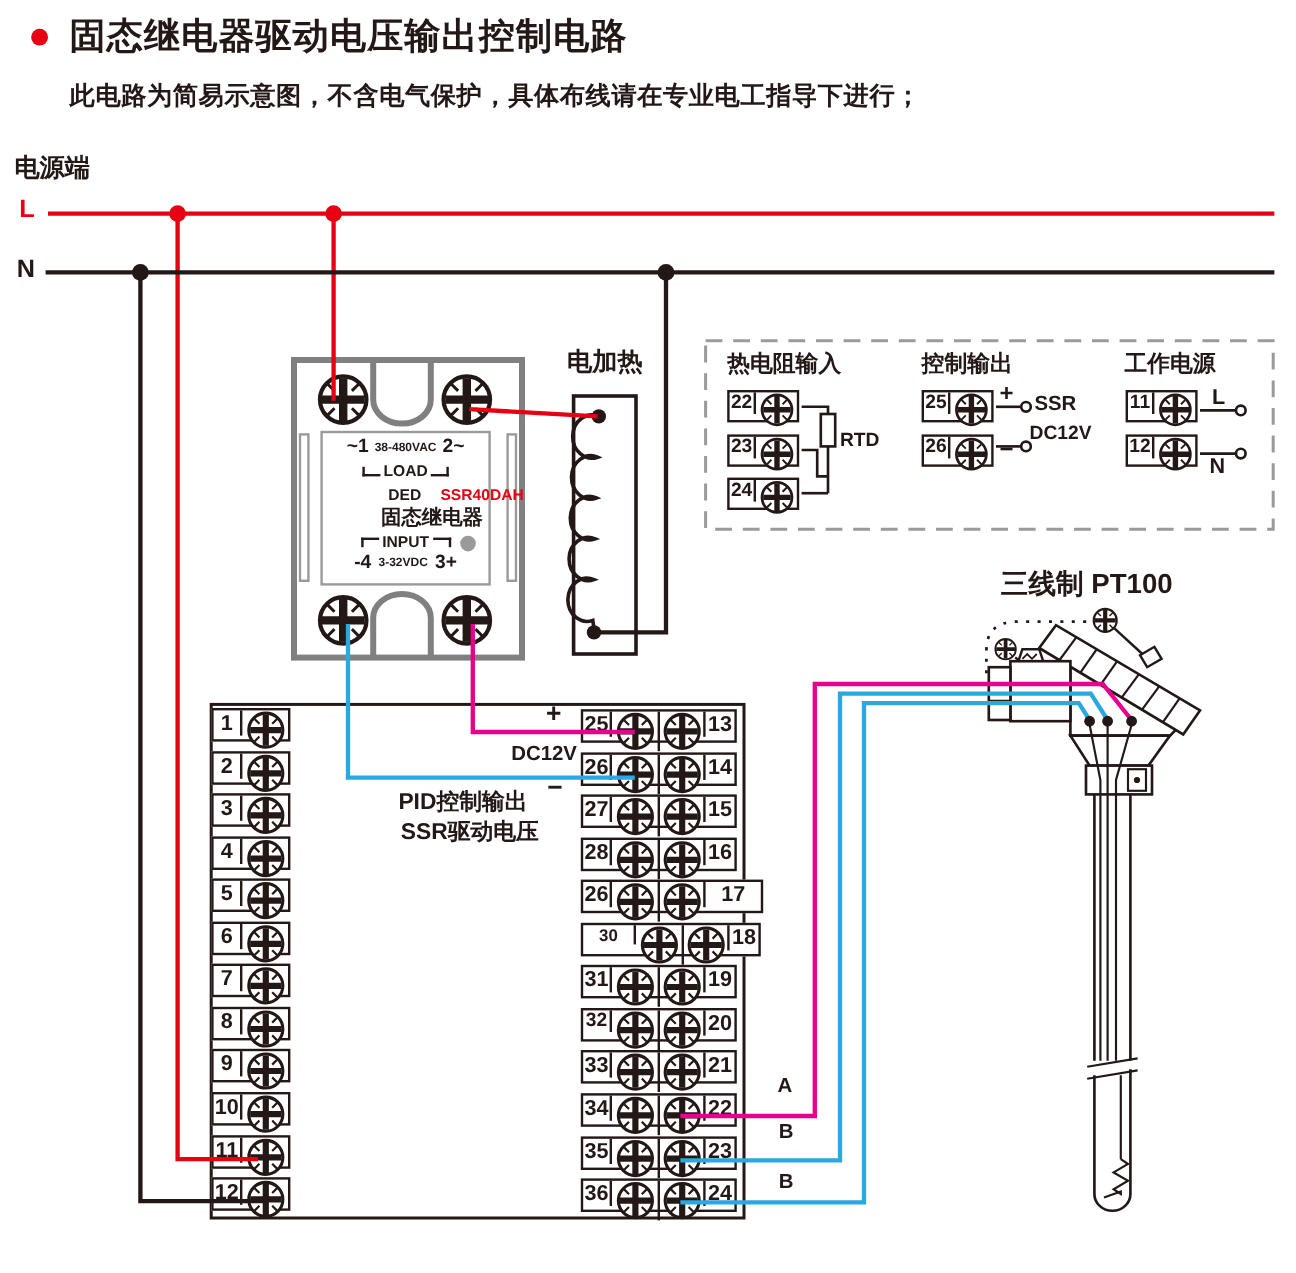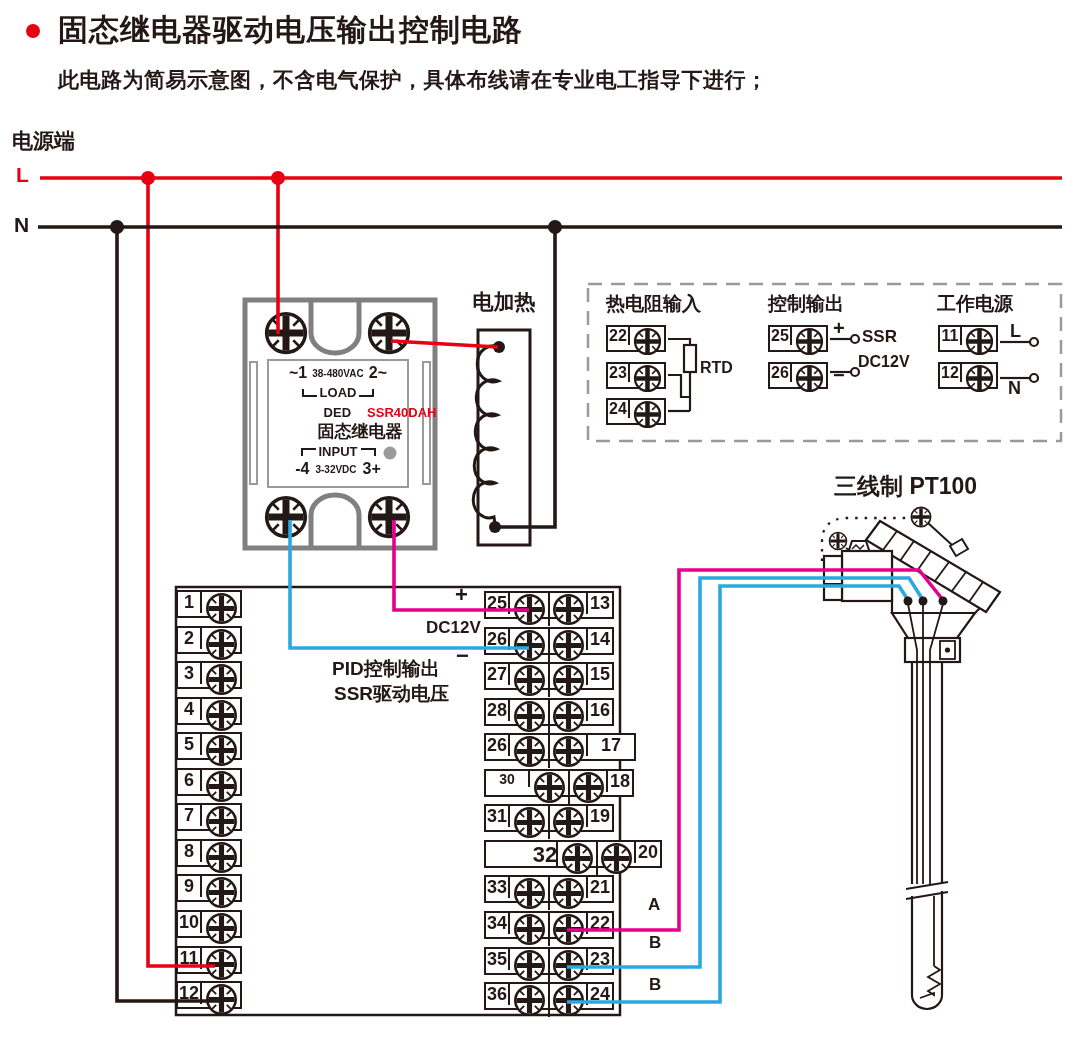--- a/index.html
+++ b/index.html
@@ -395,21 +395,21 @@
             <use href="#screw-sym"></use>
           </svg>
         </div>
         <div class="tscrew" style="width: 36px;">
           <svg width="33" height="33" viewBox="-18 -18 36 36" style="position:static;flex:none;">
             <use href="#screw-sym"></use>
           </svg>
         </div>
         <div class="tnum bl" style="width: 26px; font-size: 18px;">19</div>
       </div><div class="trow" style="left: 484px; top: 839.8px; height: 28px; z-index: 2;">
-        <div class="tnum br" style="width: 24px; font-size: 22px; margin-left: 48px;">32</div>
+        <div class="tnum br" style="width: 24px; font-size: 16px;">32</div>
         <div class="tscrew br" style="width: 40px;">
           <svg width="33" height="33" viewBox="-18 -18 36 36" style="position:static;flex:none;">
             <use href="#screw-sym"></use>
           </svg>
         </div>
         <div class="tscrew" style="width: 36px;">
           <svg width="33" height="33" viewBox="-18 -18 36 36" style="position:static;flex:none;">
             <use href="#screw-sym"></use>
           </svg>
         </div>

